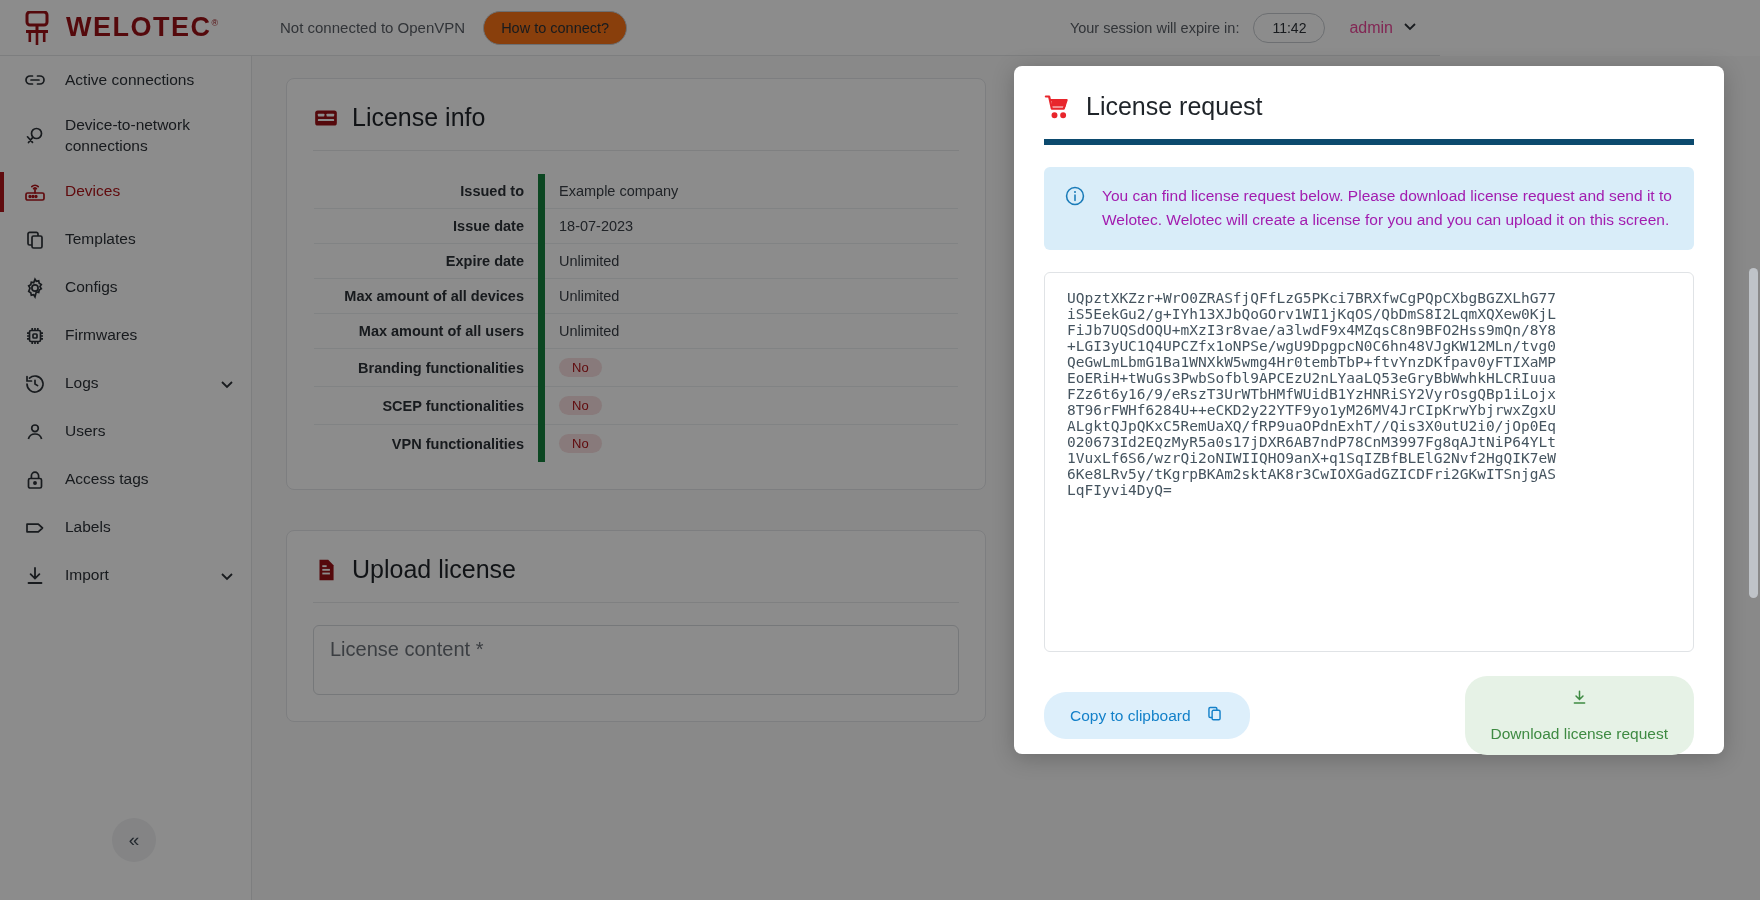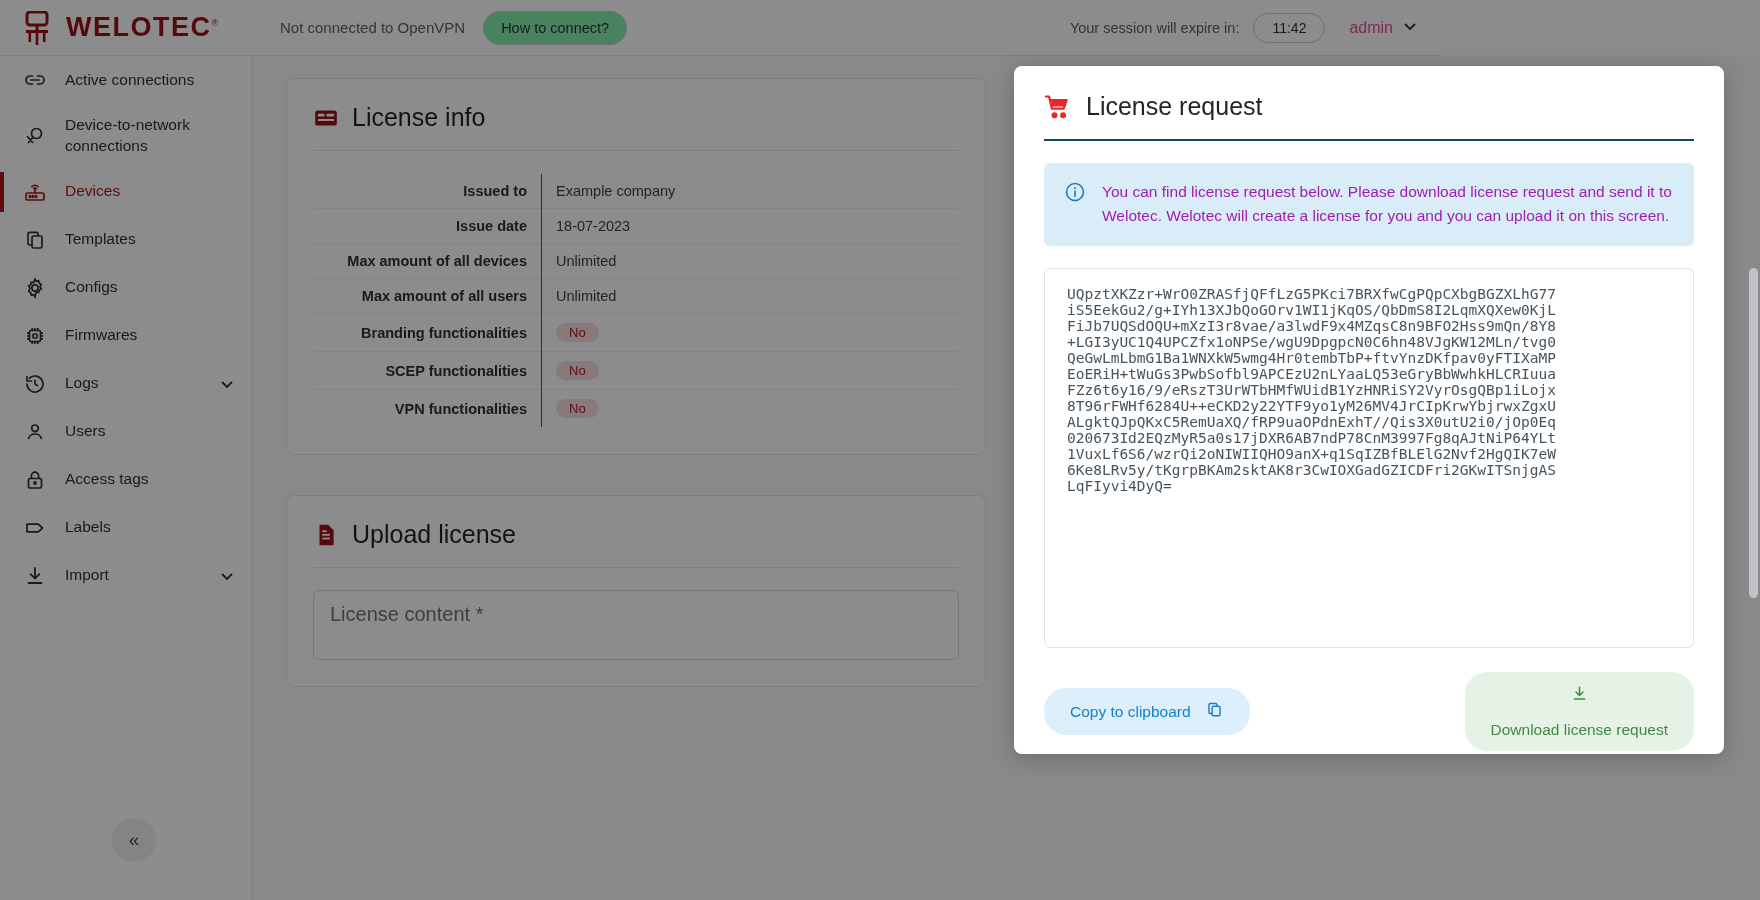--- a/index.html
+++ b/index.html
@@ -49,21 +49,21 @@
   .brand-word sup {
     font-size: 9px; vertical-align: super; font-weight: 400;
   }
   .vpn-status {
     font-size: 15px; color: #5a5f66;
     margin-left: 28px;
   }
   .howto-btn {
     margin-left: 18px;
     border: 1px solid #c6cacf;
-    background: #86efac;
+    background: #f97316;
     border-radius: 20px;
     padding: 8px 17px;
     font-size: 14.5px; color: #2d3238;
     cursor: pointer;
     font-family: "Liberation Sans", sans-serif;
   }
   .topbar-right {
     margin-left: auto;
     display: flex; align-items: center;
     padding-right: 22px; gap: 14px;
@@ -154,21 +154,21 @@
     border-radius: 6px;
     overflow: hidden;
   }
   .info-table tr { border-bottom: 1px solid #eceef0; }
   .info-table tr:last-child { border-bottom: none; }
   .info-table th {
     text-align: right;
     font-size: 14.5px; font-weight: 700; color: #2d3238;
     padding: 9px 14px 9px 10px;
     width: 228px;
-    border-right: 1px solid #15803d;
+    border-right: 7px solid #15803d;
     background: #fff;
   }
   .info-table td {
     font-size: 14.5px; color: #3b4148;
     padding: 9px 14px;
   }
   .badge-no {
     display:inline-block;
     background: #f7dfe0;
     color: #b0151a;
@@ -195,21 +195,21 @@
     background: #ffffff;
     border-radius: 8px;
     box-shadow: 0 4px 22px rgba(0,0,0,0.22);
     z-index: 100;
     padding: 26px 30px 0 30px;
   }
   .modal-title {
     display:flex; align-items:center; gap: 14px;
     font-size: 25px; color: #1f2429;
     padding-bottom: 18px;
-    border-bottom: 2px solid #0c4a6e;
+    border-bottom: 6px solid #0c4a6e;
   }
   .modal-title .m-ico { width: 28px; height: 28px; color: #e8262c; display:flex; }
 
   .alert {
     margin-top: 22px;
     background: #d9edf9;
     border-radius: 6px;
     display: flex; gap: 16px;
     padding: 17px 20px 18px 20px;
   }
@@ -459,20 +459,24 @@
 
       <table class="info-table">
         <tbody>
             <tr>
           <th>Issued to</th>
           <td>Example company</td>
         </tr>
         <tr>
           <th>Issue date</th>
           <td>18-07-2023</td>
+        </tr>
+        <tr>
+          <th>Expire date</th>
+          <td>Unlimited</td>
         </tr>
         <tr>
           <th>Max amount of all devices</th>
           <td>Unlimited</td>
         </tr>
         <tr>
           <th>Max amount of all users</th>
           <td>Unlimited</td>
         </tr>
         <tr>

